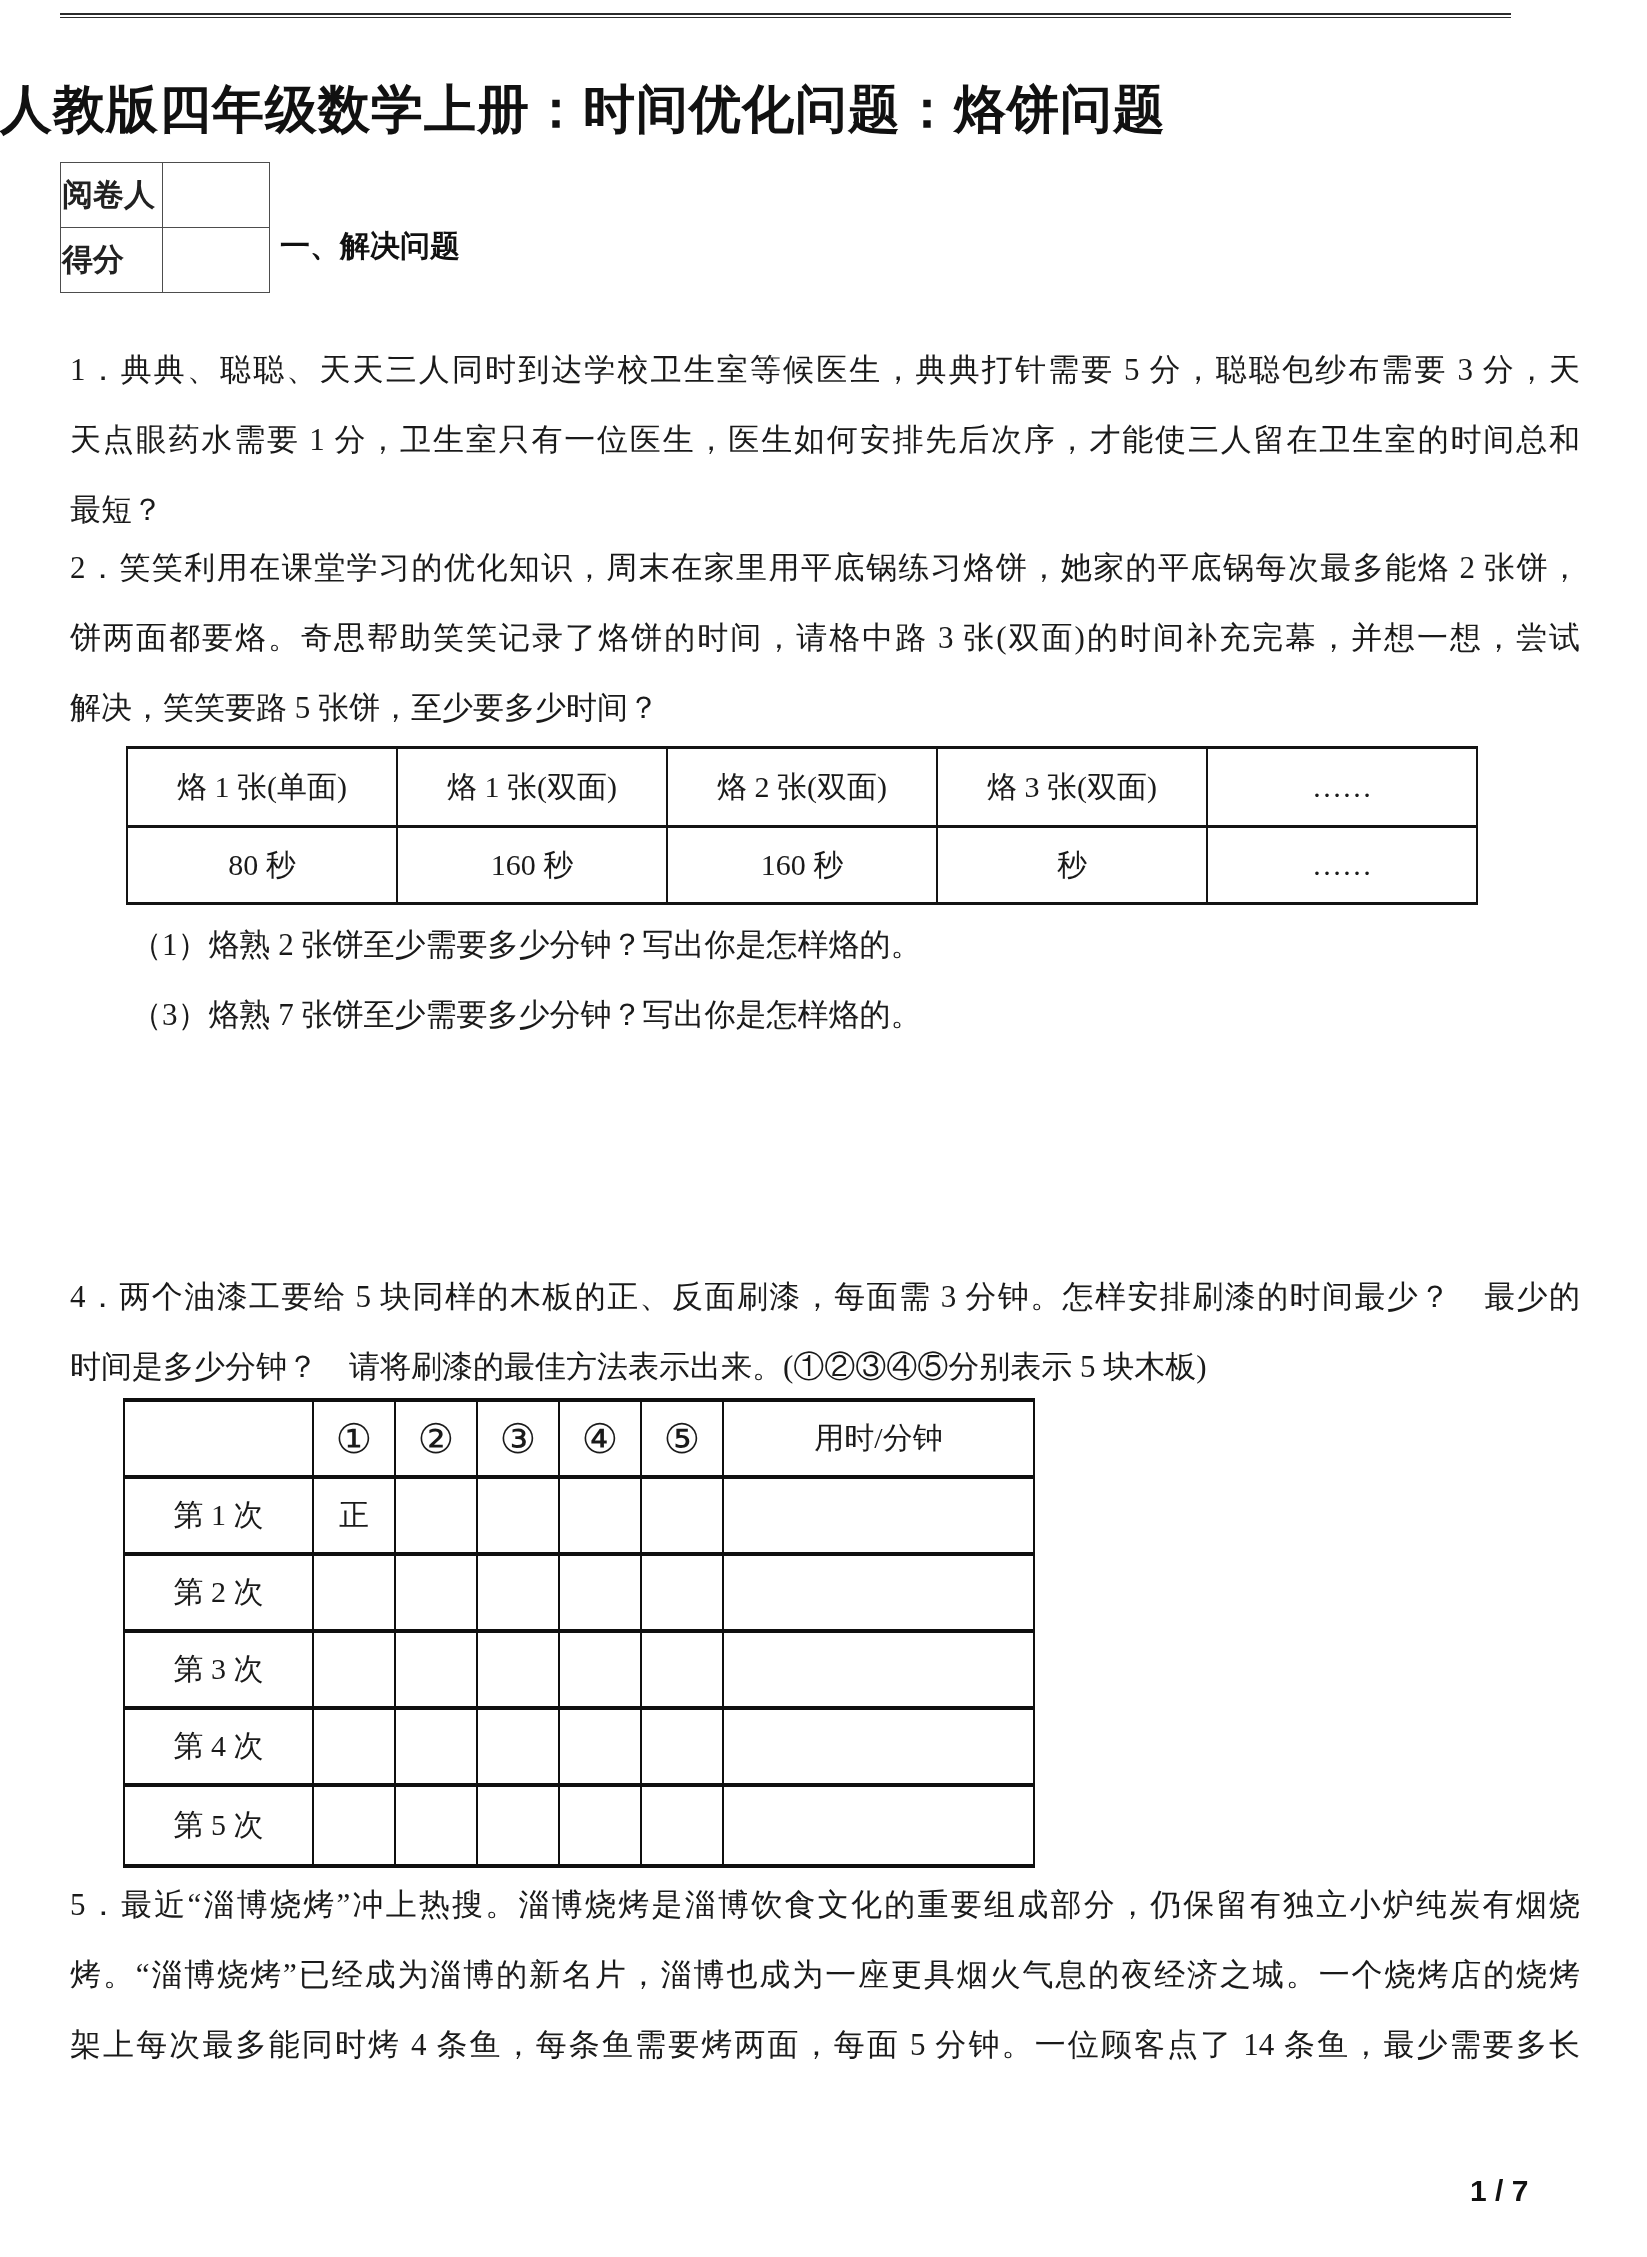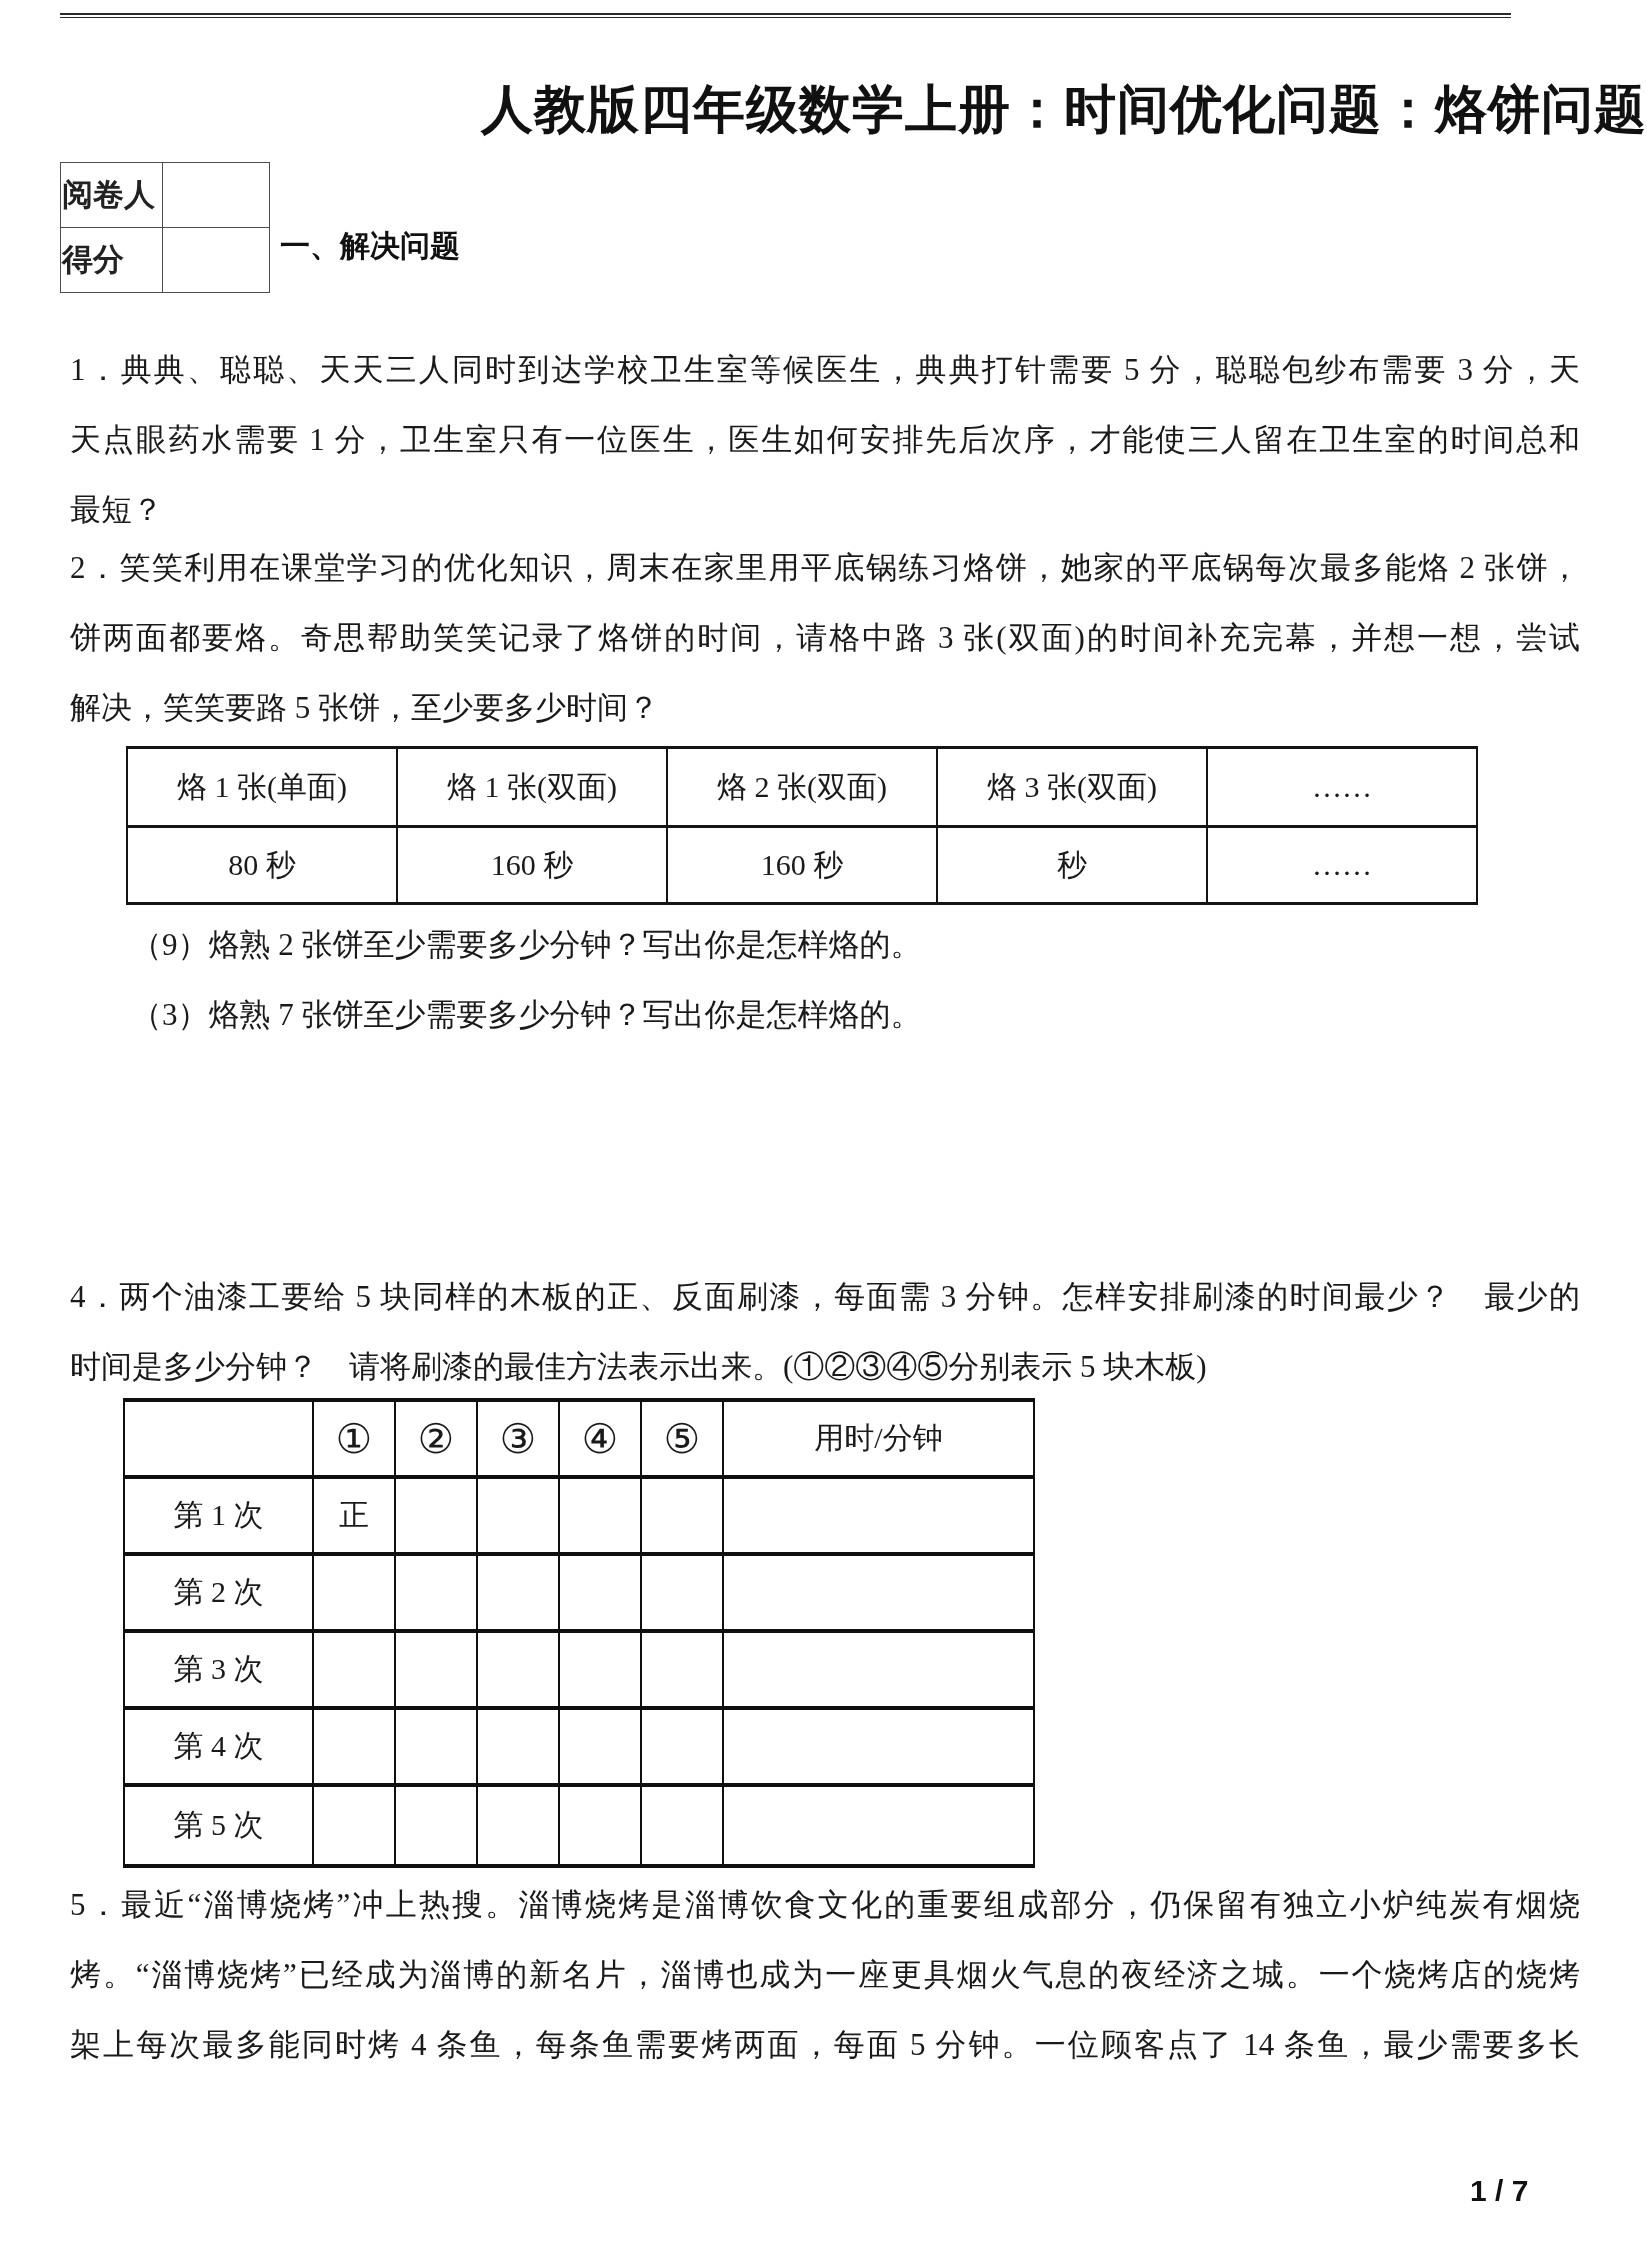--- a/index.html
+++ b/index.html
@@ -13,21 +13,21 @@
     overflow: hidden;
   }
   
   .topline {
     position: absolute; left: 60px; top: 12.6px; width: 1451px; height: 5.8px;
     border-top: 2.9px solid #2b2b2b; border-bottom: 1.9px solid #2b2b2b;
     box-sizing: border-box;
   }
   .title {
     position: absolute; left: 0; top: 75px; width: 1647px; margin: 0;
-    text-align: right;
+    text-align: left;
     font-family: "Liberation Sans", "DejaVu Sans", sans-serif;
     font-weight: bold; font-size: 52px; letter-spacing: 1px; color: #111;
   }
   
   .grader {
     position: absolute; left: 60px; top: 162px;
     border-collapse: collapse; table-layout: fixed;
   }
   .grader td {
     border: 1.9px solid #4d4d4d; box-sizing: border-box;
@@ -139,21 +139,21 @@
       <td>80 秒</td>
       <td>160 秒</td>
       <td>160 秒</td>
       <td>秒</td>
       <td>……</td>
     </tr>
   </tbody>
     </table>
 
   <div class="q q3">
-    <div class="line sub">（9）烙熟 2 张饼至少需要多少分钟？写出你是怎样烙的。</div>
+    <div class="line sub">（1）烙熟 2 张饼至少需要多少分钟？写出你是怎样烙的。</div>
     <div class="line sub">（3）烙熟 7 张饼至少需要多少分钟？写出你是怎样烙的。</div>
   </div>
 
   <div class="q q4">
     <div class="line full">4．两个油漆工要给 5 块同样的木板的正、反面刷漆，每面需 3 分钟。怎样安排刷漆的时间最少？　最少的</div>
     <div class="line">时间是多少分钟？　请将刷漆的最佳方法表示出来。(①②③④⑤分别表示 5 块木板)</div>
   </div>
 
   <table class="t4">
     <colgroup>

